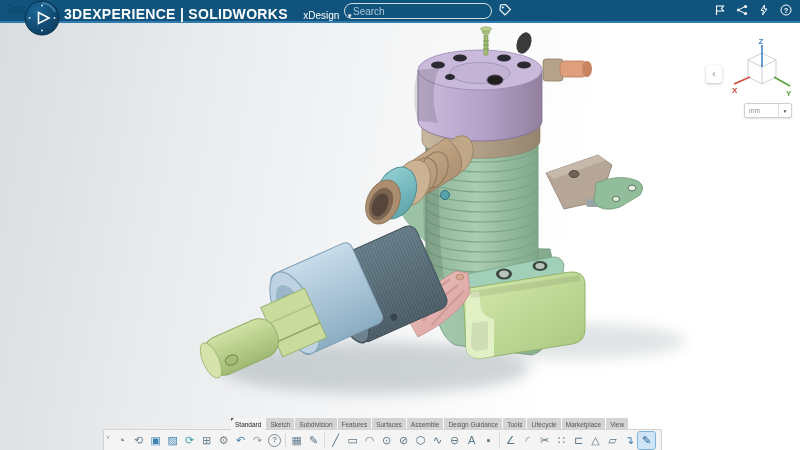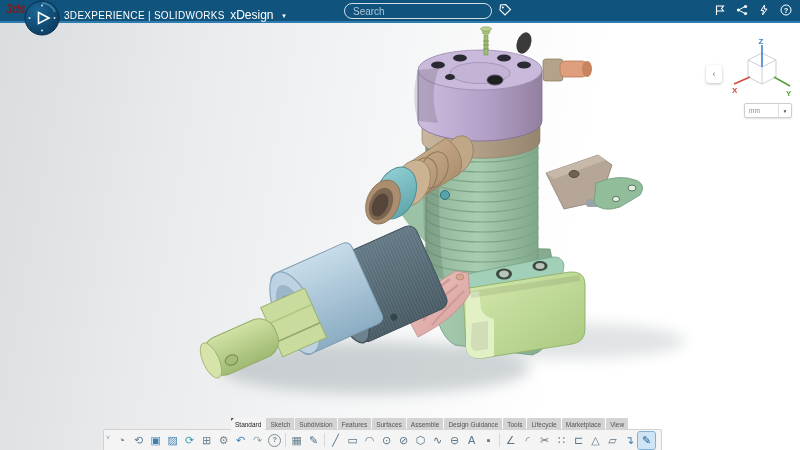--- a/index.html
+++ b/index.html
@@ -2,26 +2,26 @@
 <html><head>
 <meta charset="utf-8">
 <style>
   html,body{margin:0;padding:0;background:#fff;}
   .stage{position:relative;width:800px;height:450px;overflow:hidden;
          font-family:"Liberation Sans",sans-serif;-webkit-font-smoothing:antialiased;}
 
   
   .topbar{position:absolute;left:0;top:0;width:800px;height:21px;background:#10547e;z-index:30;}
   .topbar-strip{position:absolute;left:0;top:21px;width:800px;height:2px;background:#2e7cb0;z-index:30;}
-  .brand-logo{position:absolute;left:6px;top:2px;color:#7f1d1d;font-style:italic;font-weight:bold;
+  .brand-logo{position:absolute;left:6px;top:2px;color:#0c4a6e;font-style:italic;font-weight:bold;
               font-size:12px;letter-spacing:-0.5px;z-index:32;}
   .compass{position:absolute;left:24px;top:0px;width:36px;height:36px;z-index:33;}
   .title-wrap{position:absolute;left:64px;top:5px;z-index:32;color:#fff;white-space:nowrap;}
-  .title-bold{font-weight:normal;font-size:10px;letter-spacing:.3px;}
-  .title-app{font-size:12px;margin-left:1px;}
+  .title-bold{font-weight:bold;font-size:14px;letter-spacing:.3px;}
+  .title-app{font-size:10px;margin-left:11px;}
   .title-caret{font-size:6px;margin-left:3px;vertical-align:1px;}
   .search-pill{position:absolute;left:344px;top:3px;width:146px;height:14px;z-index:32;
                border:1px solid rgba(255,255,255,.8);border-radius:9px;display:flex;align-items:center;}
   .search-pill input{flex:1;background:transparent;border:none;outline:none;color:#fff;
                font-size:10px;padding:0 2px 0 8px;font-family:"Liberation Sans",sans-serif;}
   .search-pill input::placeholder{color:rgba(255,255,255,.65);}
   .search-pill svg{margin-right:4px;}
   .tag-btn{position:absolute;left:498px;top:3px;z-index:32;cursor:pointer;}
   .tr-icons{position:absolute;right:8px;top:3px;z-index:32;display:flex;gap:9px;align-items:center;}
   .tr-icons .ic{width:13px;height:13px;display:flex;align-items:center;justify-content:center;}

